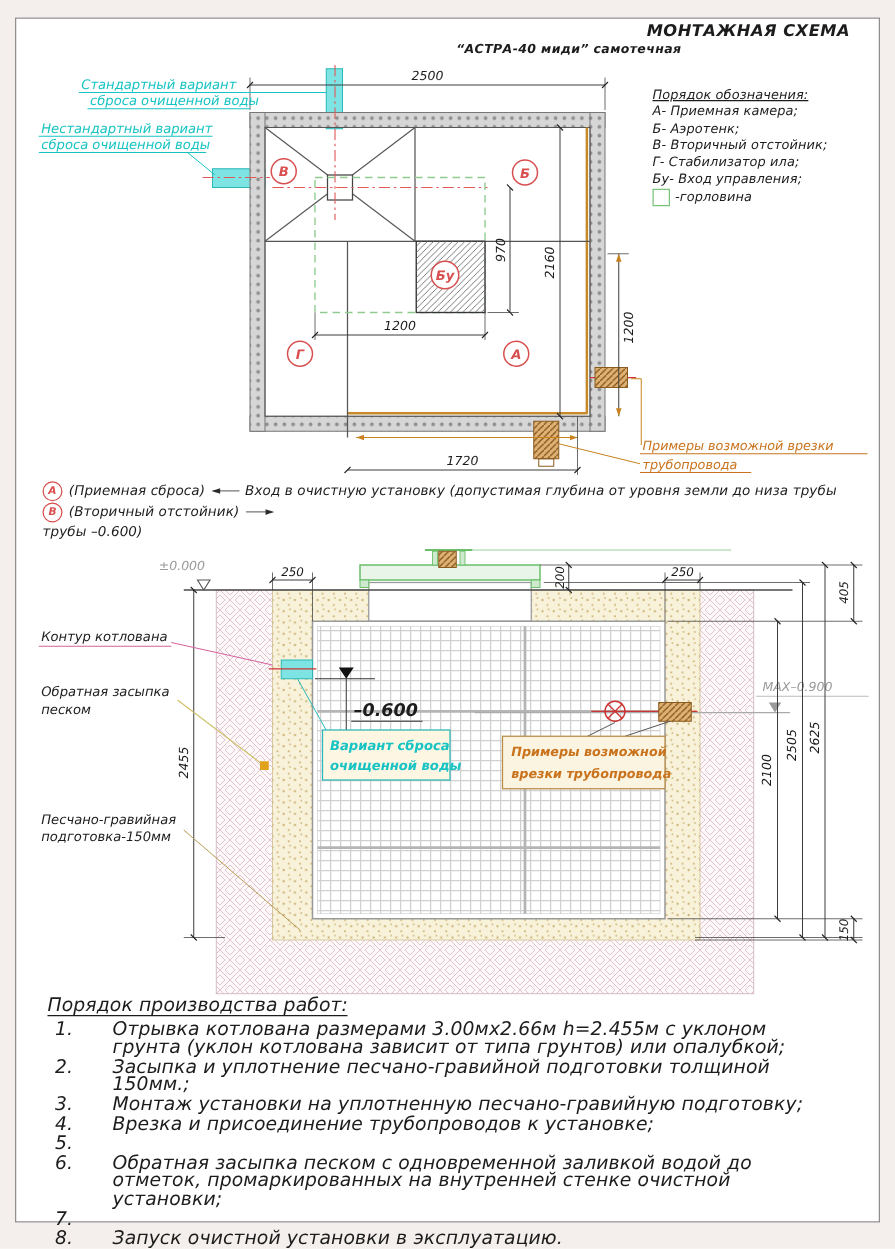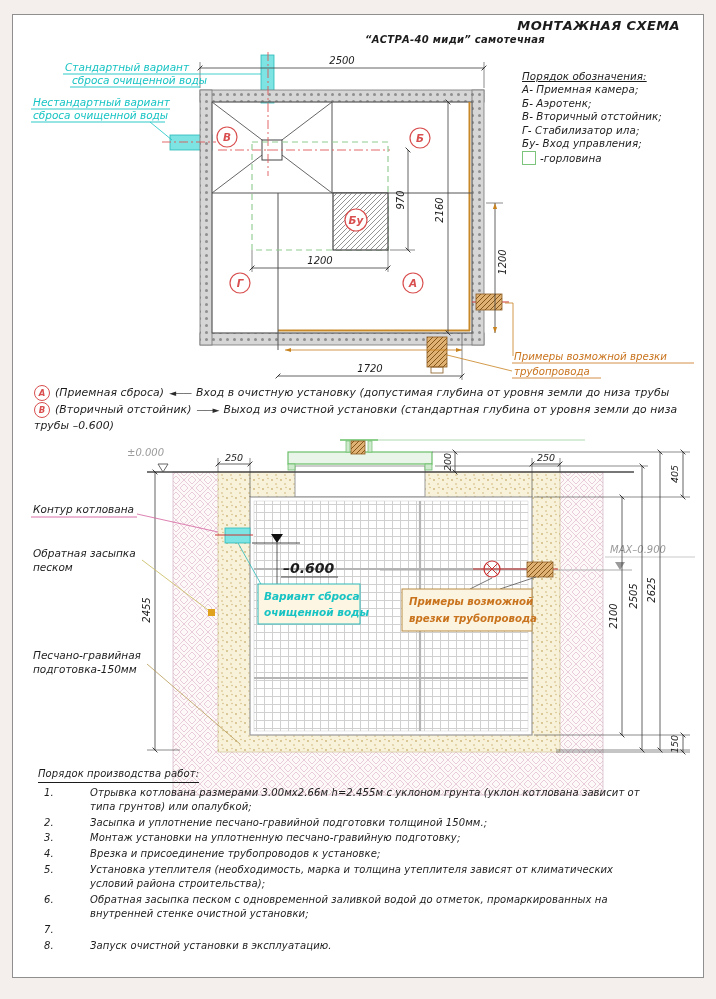--- a/index.html
+++ b/index.html
@@ -22,21 +22,21 @@
   .neck-square{width:12px;height:12px;border:1px solid #7cc47c;display:inline-block;flex:none;}
   .notes{left:34px;top:385px;width:670px;color:#1c1c1c;font-size:10.8px;font-style:italic;line-height:14px;white-space:nowrap;letter-spacing:.1px;}
   .note-row{display:flex;align-items:center;gap:5px;margin-bottom:1px;}
   .note-marker{
     width:14px;height:14px;border:1.2px solid #d94f4f;border-radius:50%;
     color:#d94f4f;font-size:8.5px;font-weight:bold;display:inline-flex;
     align-items:center;justify-content:center;flex:none;font-style:italic;
   }
   .note-cont{margin:0 0 2px 0;}
   .note-arrow{color:#2b2b2b;font-style:normal;font-size:9px;letter-spacing:-1px;}
-  .proc{left:38px;top:767px;width:640px;color:#1c1c1c;font-size:10px;font-style:italic;line-height:14.6px;letter-spacing:.1px;}
+  .proc{left:38px;top:797px;width:640px;color:#1c1c1c;font-size:15px;font-style:italic;line-height:14.6px;letter-spacing:.1px;}
   .proc-title{display:inline-block;border-bottom:1px solid #1c1c1c;margin-bottom:3px;}
   .proc-item{display:flex;margin-bottom:1px;}
   .proc-num{width:52px;flex:none;padding-left:6px;box-sizing:border-box;}
   .proc-text{width:560px;}
   svg text{font-family:"DejaVu Sans",sans-serif;font-style:italic;fill:#1c1c1c;}
   svg .dimtxt{font-size:10px;}
   svg .smdim{font-size:9.5px;}
   svg .lbl{font-size:10.5px;}
   svg .cyantxt{fill:#17c3c3;font-size:10.5px;}
   svg .orangetxt{fill:#c9731d;font-size:10.2px;}
@@ -197,21 +197,20 @@
   <div class="note-row">
     <span class="note-marker">А</span>
     <span>(Приемная сброса)</span>
     <span class="note-arrow">◄——</span>
     <span>Вход в очистную установку (допустимая глубина от уровня земли до низа трубы</span>
   </div>
   <div class="note-row">
     <span class="note-marker">В</span>
     <span>(Вторичный отстойник)</span>
     <span class="note-arrow">——►</span>
-    <span>Выход из очистной установки (стандартная глубина от уровня земли до низа</span>
   </div>
   <div class="note-cont">трубы –0.600)</div>
 </div>
 
 <svg class="abs" style="left:20px;top:430px;" width="690" height="375" viewBox="20 430 690 375">
   <defs>
     <pattern id="weaveP" width="16" height="16" patternUnits="userSpaceOnUse">
       <rect width="16" height="16" fill="#fdf9f9"></rect>
       <path d="M0,8L8,0 M0,4L4,0 M4,8L8,4 M8,0L16,8 M12,0L16,4 M8,4L12,8 M0,8L8,16 M4,8L8,12 M0,12L4,16 M8,16L16,8 M8,12L12,8 M12,16L16,12" stroke="#e3c2d2" stroke-width="0.8" fill="none"></path>
     </pattern>
@@ -368,21 +367,20 @@
   <div class="proc-item">
     <span class="proc-num">3.</span>
     <span class="proc-text">Монтаж установки на уплотненную песчано-гравийную подготовку;</span>
   </div>
   <div class="proc-item">
     <span class="proc-num">4.</span>
     <span class="proc-text">Врезка и присоединение трубопроводов к установке;</span>
   </div>
   <div class="proc-item">
     <span class="proc-num">5.</span>
-    <span class="proc-text">Установка утеплителя (необходимость, марка и толщина утеплителя зависят от климатических условий района строительства);</span>
   </div>
   <div class="proc-item">
     <span class="proc-num">6.</span>
     <span class="proc-text">Обратная засыпка песком с одновременной заливкой водой до отметок, промаркированных на внутренней стенке очистной установки;</span>
   </div>
   <div class="proc-item">
     <span class="proc-num">7.</span>
   </div>
   <div class="proc-item">
     <span class="proc-num">8.</span>

